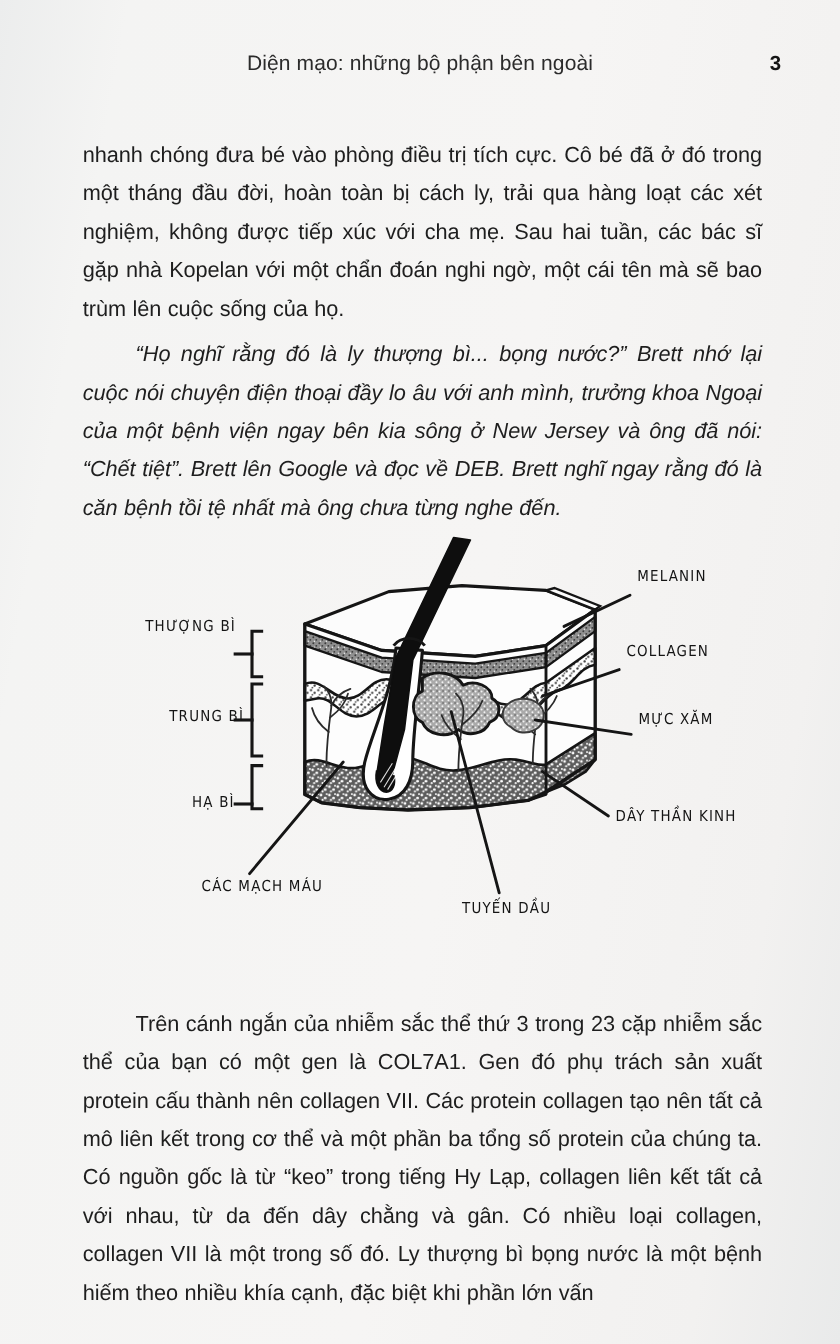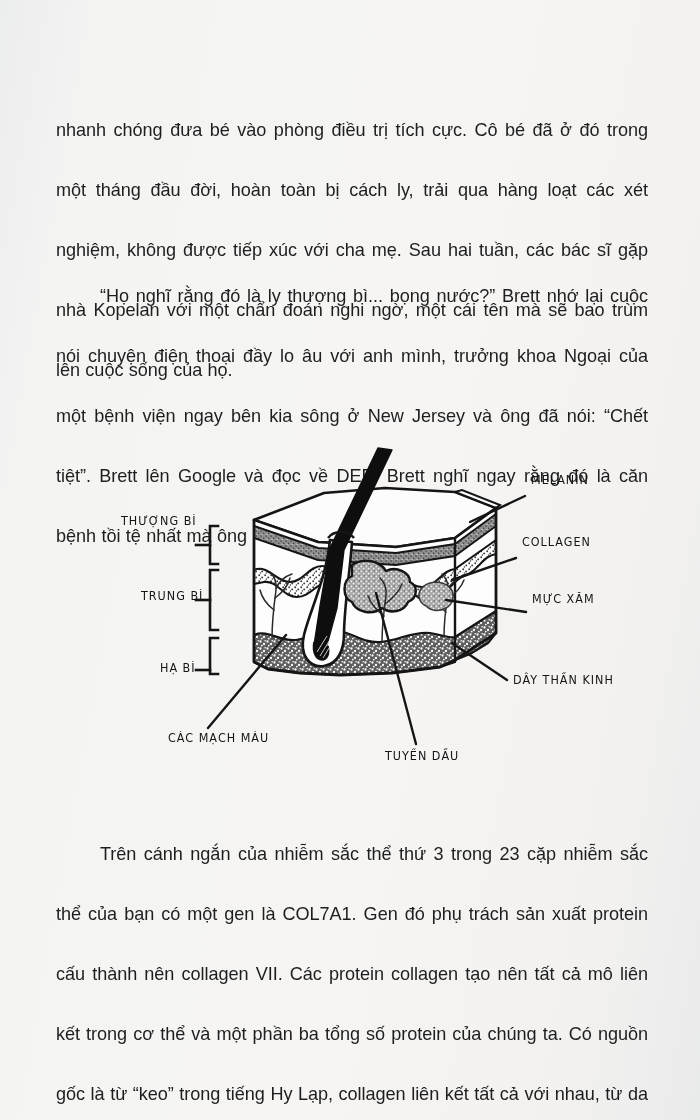--- a/index.html
+++ b/index.html
@@ -50,33 +50,33 @@
     color: #141414;
   }
   
   .textblock {
     position: absolute;
     left: 52px;
     width: 600px;
   }
   .para {
     font-size: 18.1px;
-    line-height: 60px;
+    line-height: 32px;
     text-align: justify;
     text-justify: inter-word;
     color: #1e1e1e;
-    margin: 4px;
+    margin: 17px;
     letter-spacing: -0.05px;
     word-spacing: 0.4px;
   }
   .para.indent { text-indent: 44px; }
   .it { }
 
   #para-1 { top: 96px; }
-  #para-2 { top: 262px; }
+  #para-2 { top: 262px; font-style: italic; }
   #para-3 { top: 820px; }
 
   
   .figure {
     position: absolute;
     left: 0;
     top: 430px;
     width: 700px;
     height: 350px;
   }
@@ -98,20 +98,24 @@
   .lbl-mucxam    { left: 532px; top: 163px; }
   .lbl-daythan   { left: 513px; top: 244px; }
   .lbl-machmau   { left: 168px; top: 302px; }
   .lbl-tuyendau  { left: 385px; top: 320px; }
 </style>
 </head>
 <body>
 
 <div class="page">
 
+  <div class="running-head">
+    <div class="rh-title">Diện mạo: những bộ phận bên ngoài</div>
+    <div class="rh-folio">3</div>
+  </div>
 
   <div class="textblock" id="para-1">
     <p class="para">nhanh chóng đưa bé vào phòng điều trị tích cực. Cô bé đã ở đó trong một tháng đầu đời, hoàn toàn bị cách ly, trải qua hàng loạt các xét nghiệm, không được tiếp xúc với cha mẹ. Sau hai tuần, các bác sĩ gặp nhà Kopelan với một chẩn đoán nghi ngờ, một cái tên mà sẽ bao trùm lên cuộc sống của họ.</p>
   </div>
 
   <div class="textblock" id="para-2">
     <p class="para indent">“Họ nghĩ rằng đó là ly thượng bì... bọng nước?” Brett nhớ lại cuộc nói chuyện điện thoại đầy lo âu với anh mình, trưởng khoa Ngoại của một bệnh viện ngay bên kia sông ở New Jersey và ông đã nói: “Chết tiệt”. Brett lên Google và đọc về DEB. Brett nghĩ ngay rằng đó là căn bệnh tồi tệ nhất mà ông chưa từng nghe đến.</p>
   </div>
 
   <div class="figure">

